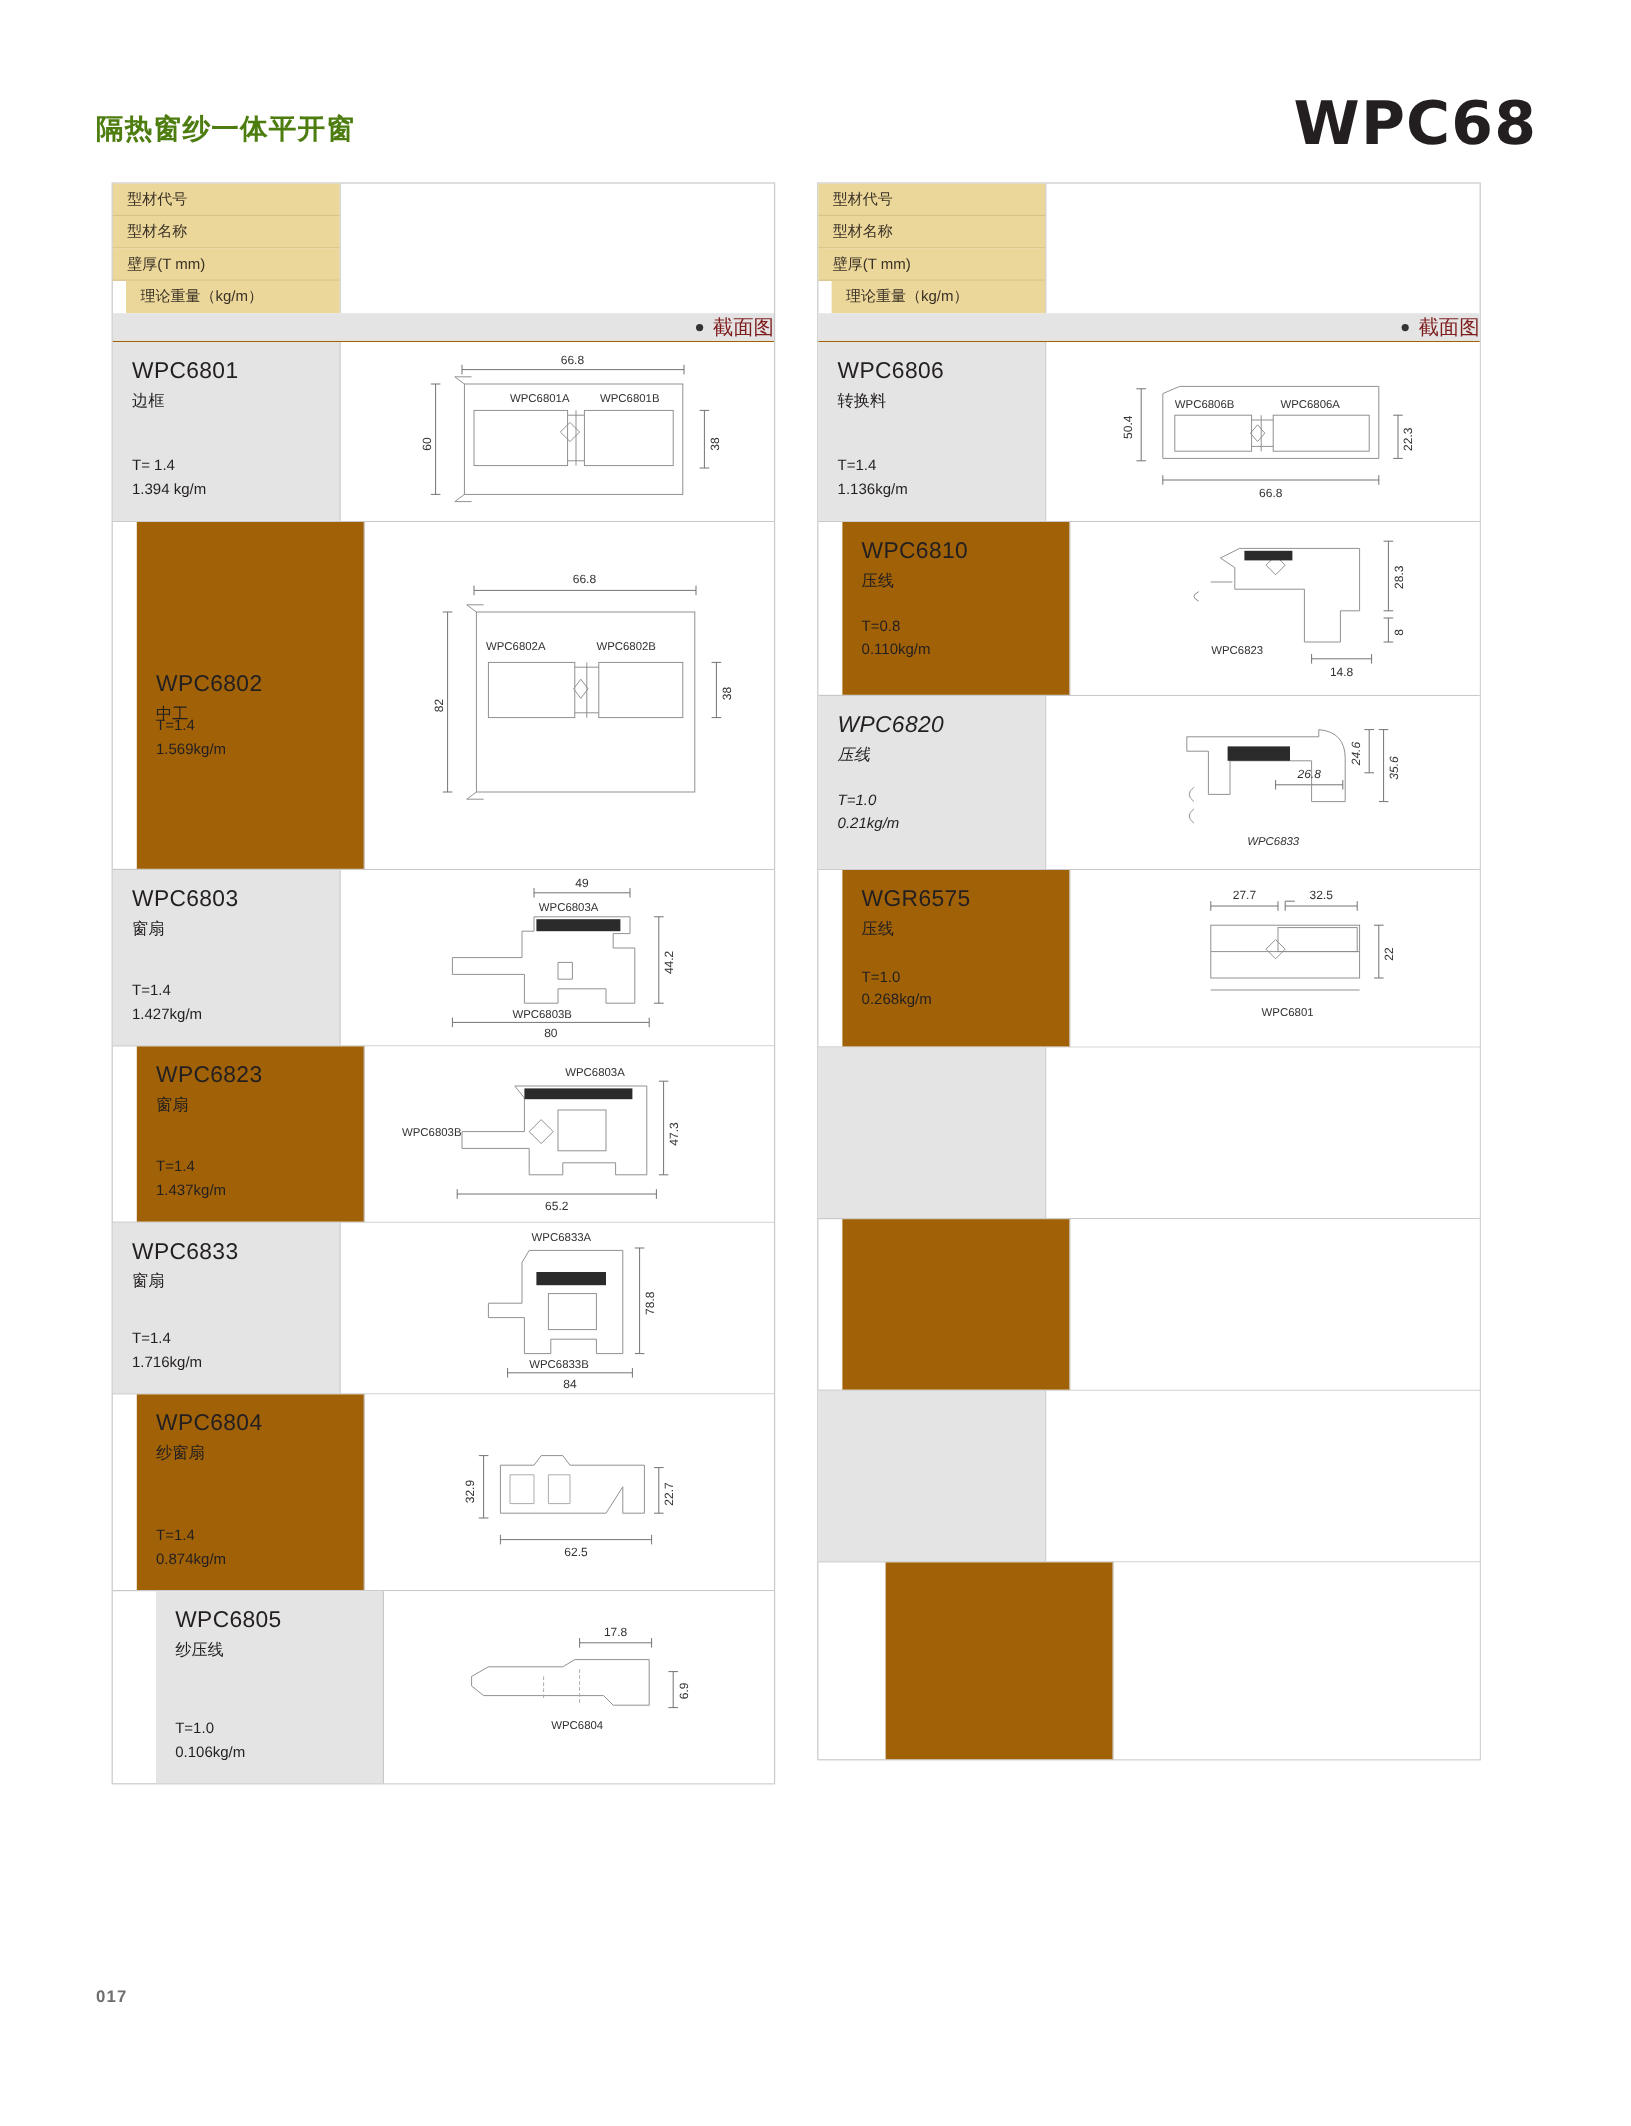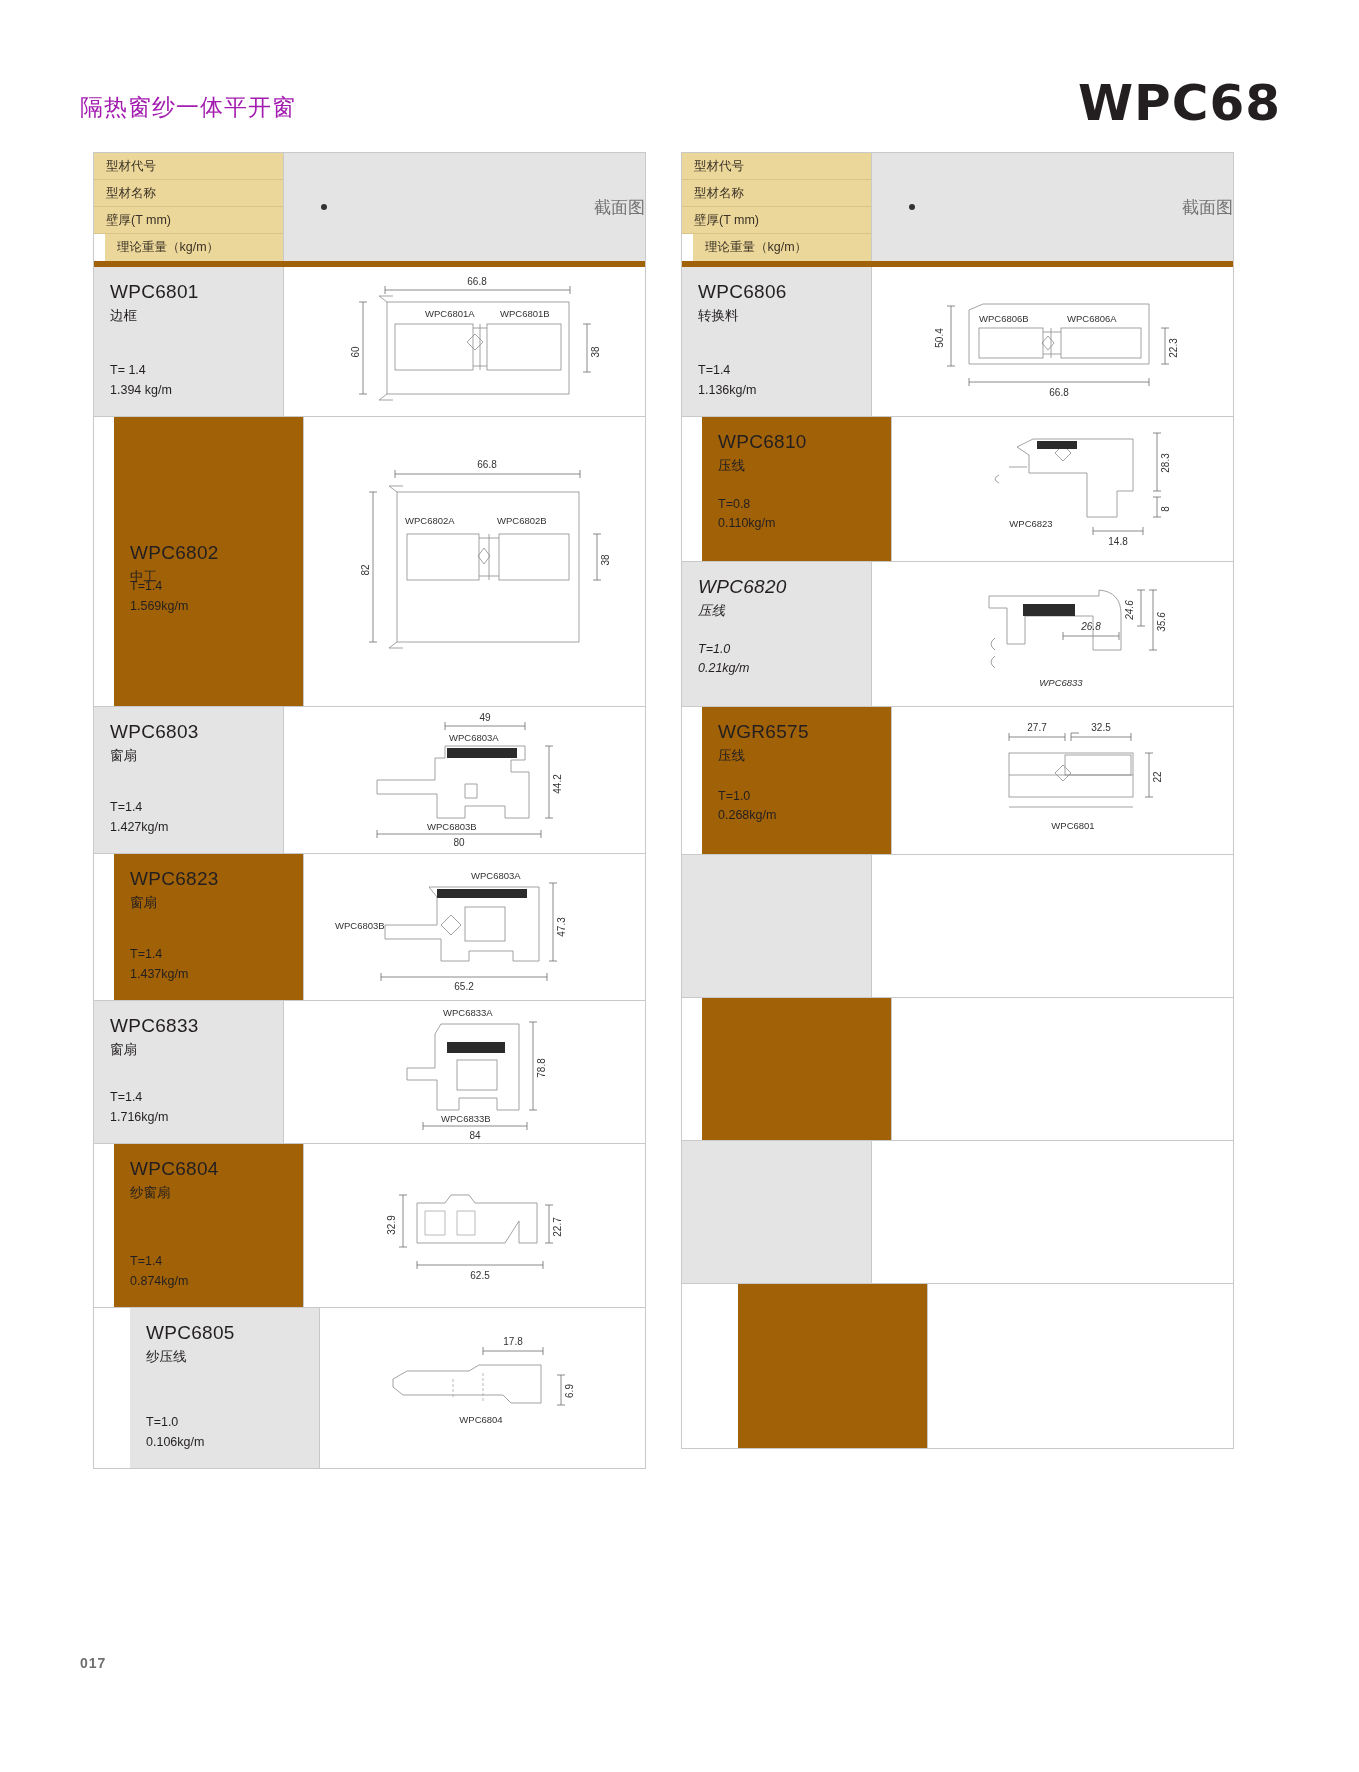--- a/index.html
+++ b/index.html
@@ -26,23 +26,23 @@
     left: 0;
     top: 40px;
     width: 100%;
     height: 70px;
   }
   .header-title {
     position: absolute;
     left: 80px;
     top: 52px;
     font-size: 23px;
-    font-weight: normal;
+    font-weight: bold;
     letter-spacing: 1px;
-    color: #a21caf;
+    color: #4d7c0f;
   }
   .header-code {
     position: absolute;
     right: 78px;
     top: 34px;
     font-size: 50px;
     font-weight: bold;
     letter-spacing: 1px;
     color: #231f20;
     font-family: "DejaVu Sans", sans-serif;
@@ -76,30 +76,31 @@
   .cell-fig {
     flex: 1;
     box-sizing: border-box;
     position: relative;
     background: #ffffff;
   }
   .headblock .cell-fig {
     background: #e4e4e4;
     display: flex;
     align-items: center;
-    justify-content: space-between;
+    justify-content: flex-end;
     font-size: 17px;
-    color: #737373;
+    color: #7f1d1d;
     padding-left: 37px;
   }
   .headblock {
     display: flex;
     width: 100%;
-    border-bottom: 6px solid #a16207;
-    box-sizing: border-box;
+    border-bottom: 1px solid #a16207;
+    box-sizing: border-box;
+    flex-direction: column;
   }
   .headblock .head-labels {
     width: 190px;
     min-width: 190px;
     border-right: 1px solid #c9c9c9;
     box-sizing: border-box;
   }
   .headblock .head-labels .hl {
     height: 27px;
     background: #ecd79b;

